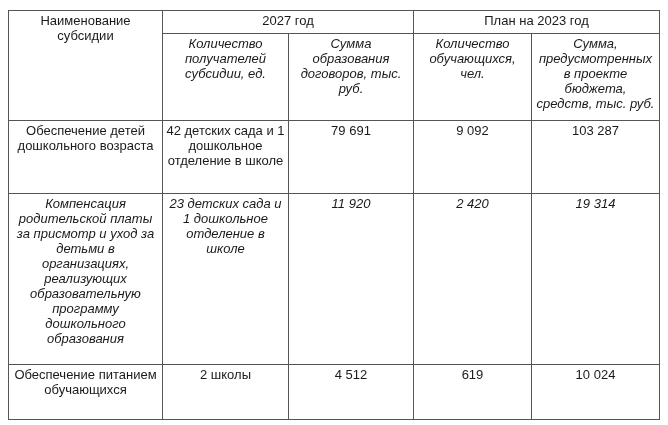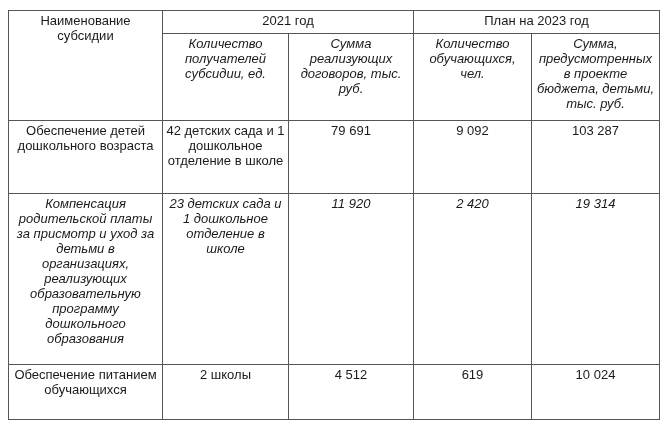--- a/index.html
+++ b/index.html
@@ -62,28 +62,28 @@
   <colgroup>
     <col class="c1">
       <col class="c2">
       <col class="c3">
       <col class="c4">
       <col class="c5">
   </colgroup>
   <thead>
     <tr>
       <th class="name-head" rowspan="2">Наименование субсидии</th>
-      <th class="year-head" colspan="2">2021 год</th>
+      <th class="year-head" colspan="2">2027 год</th>
       <th class="year-head" colspan="2">План на 2023 год</th>
     </tr>
     <tr class="subhead">
       <th>Количество получателей субсидии, ед.</th>
-      <th>Сумма реализующих договоров, тыс. руб.</th>
+      <th>Сумма образования договоров, тыс. руб.</th>
       <th>Количество обучающихся, чел.</th>
-      <th>Сумма, предусмотренных в проекте бюджета, детьми, тыс. руб.</th>
+      <th>Сумма, предусмотренных в проекте бюджета, средств, тыс. руб.</th>
     </tr>
   </thead>
   <tbody>
     <tr class="row-1">
       <td>Обеспечение детей дошкольного возраста</td>
       <td>42 детских сада и 1 дошкольное отделение в школе</td>
       <td>79 691</td>
       <td>9 092</td>
       <td>103 287</td>
     </tr>

